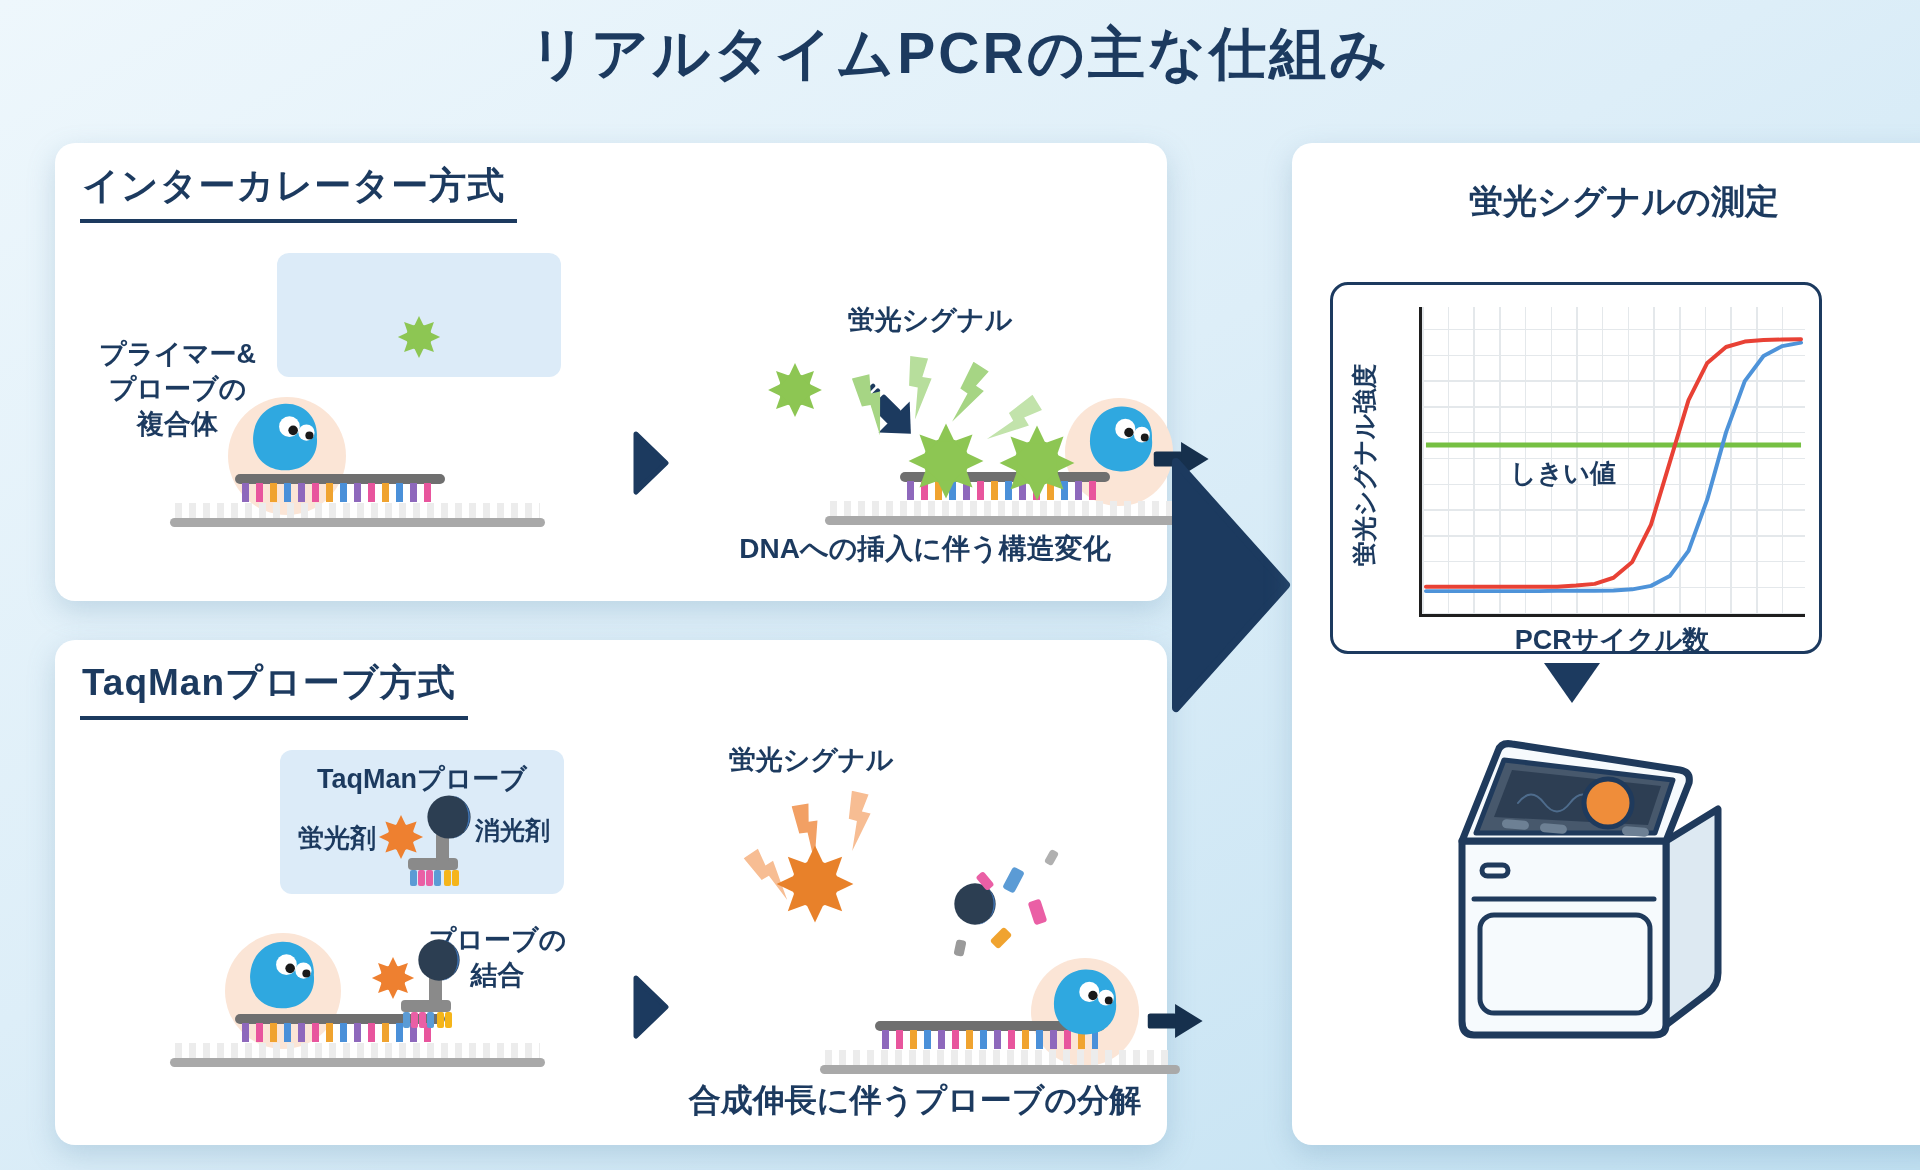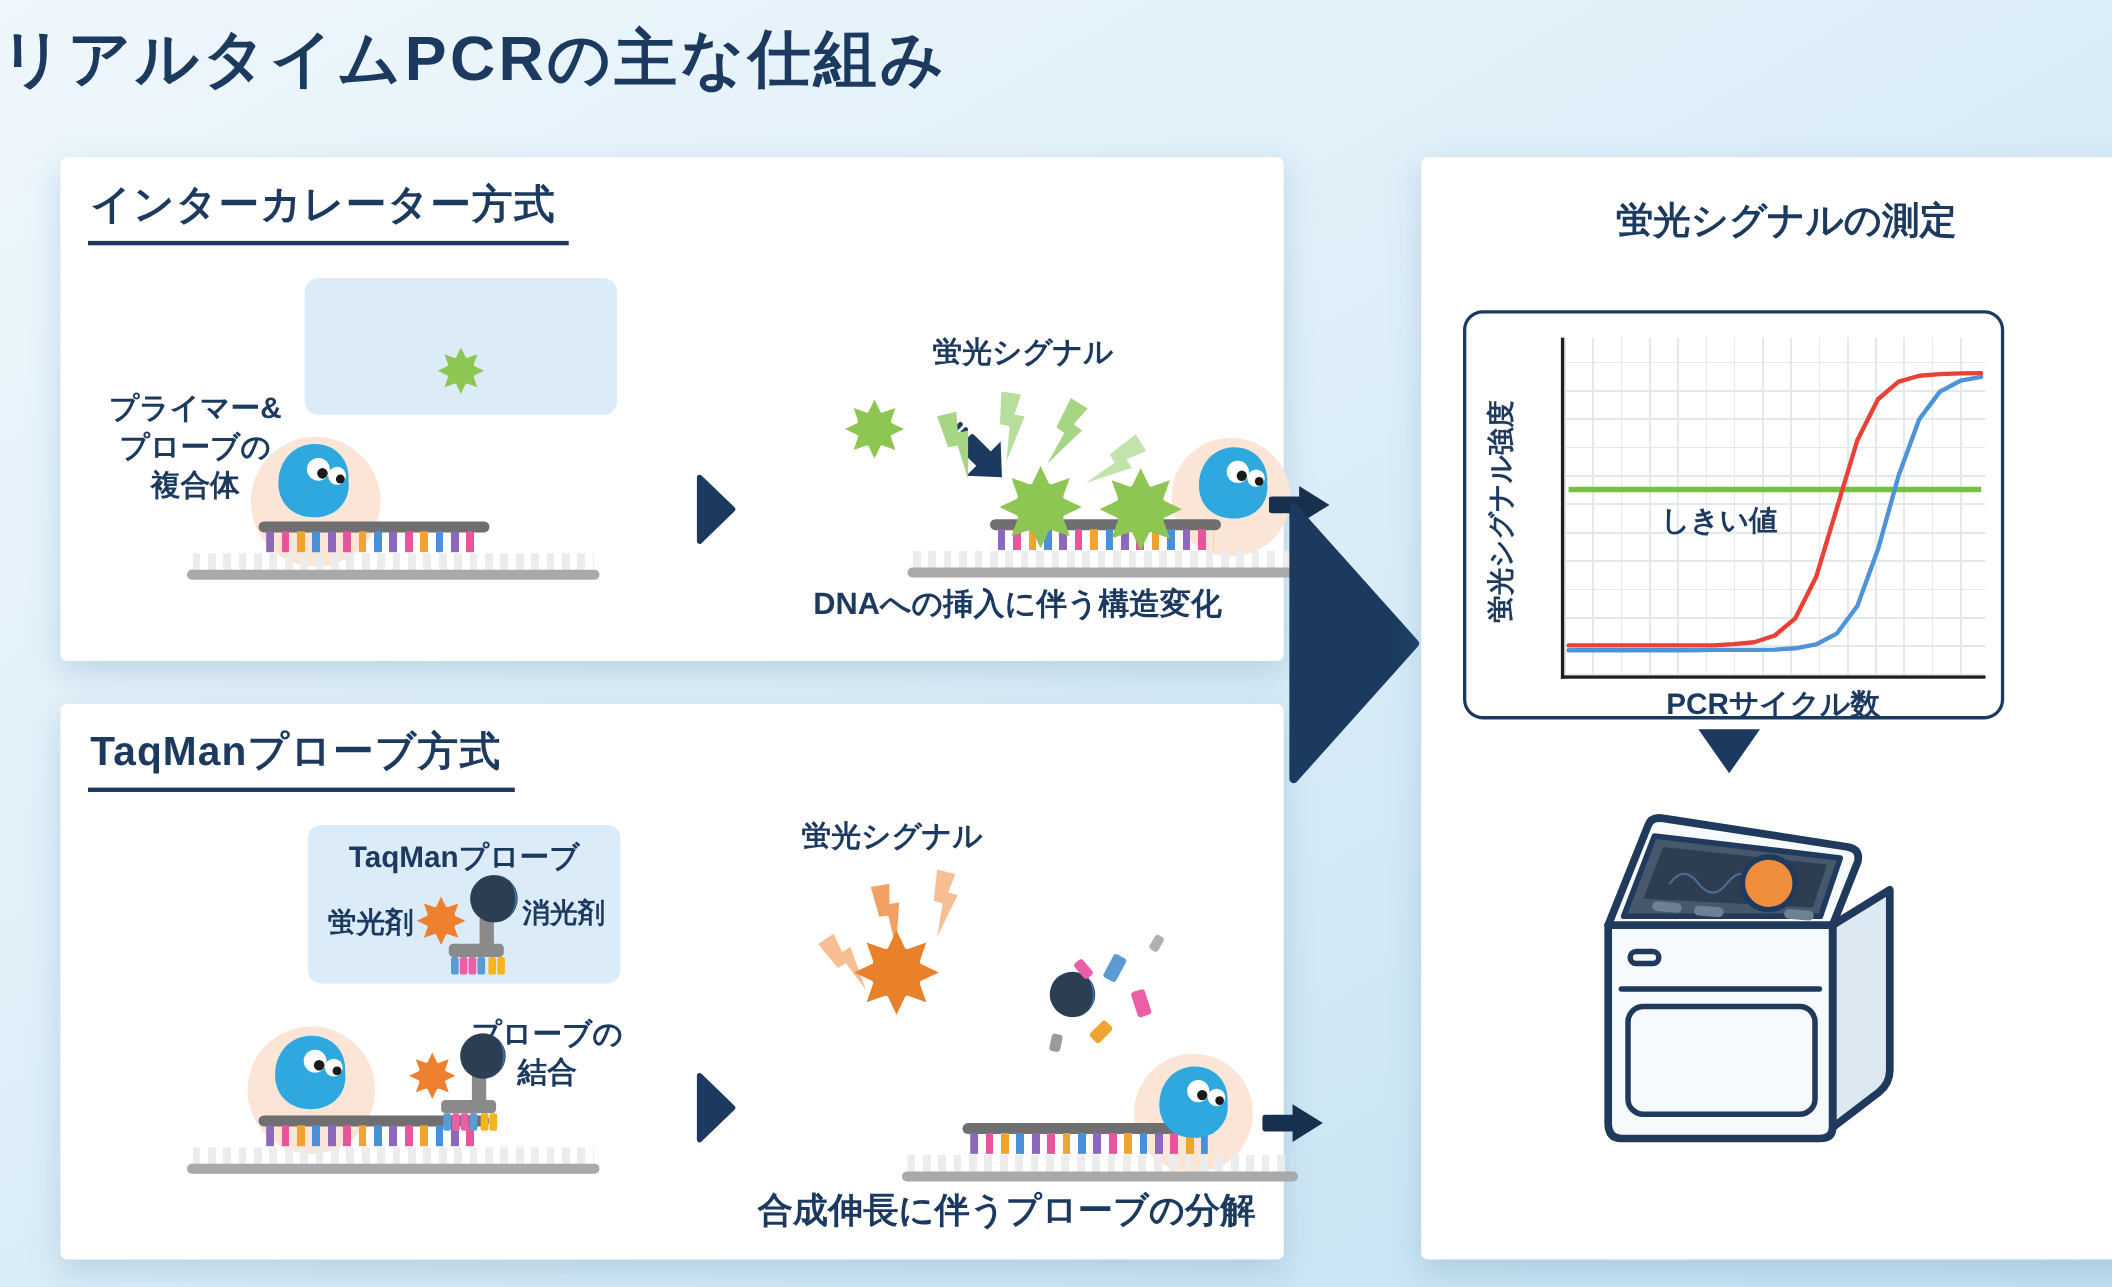--- a/index.html
+++ b/index.html
@@ -5,23 +5,23 @@
   :root{
     --navy:#1c3a5f; --green:#8dc653; --thgreen:#76c043; --boltgreen:#abd78d;
     --orange:#e8812a; --boltorange:#f5ab77; --peach:#fbe5d6; --polyblue:#2fa8e0;
     --boxblue:#dcebf8; --dnagray:#a9a9a9;
   }
   *{margin:0;padding:0;box-sizing:border-box}
   html,body{width:1920px;height:1170px;overflow:hidden}
   body{font-family:"Liberation Sans","DejaVu Sans",sans-serif;}
   .canvas{position:relative;width:1920px;height:1170px;
     background:linear-gradient(150deg,#eef7fc 0%,#ddeef8 45%,#c2e1f2 100%);}
-  .title{position:absolute;left:0;right:0;top:16px;
+  .title{position:absolute;left:0;right:0;top:16px;text-align:center;
     font-size:57px;font-weight:900;color:var(--navy);letter-spacing:3px}
-  .panel{position:absolute;background:#ffffff;border-radius:6px;
+  .panel{position:absolute;background:#ffffff;border-radius:20px;
     box-shadow:0 10px 28px rgba(97,145,177,.28)}
   .h2{position:absolute;display:inline-block;font-weight:800;color:var(--navy);
     font-size:37px;letter-spacing:1px;border-bottom:4px solid var(--navy);
     padding:0 12px 8px 2px;white-space:nowrap}
   .lbl{position:absolute;font-weight:800;color:var(--navy);text-align:center;line-height:1.3}
   .tagbox{position:absolute;background:var(--boxblue);border-radius:12px}
   .icon{position:absolute}
   .icon svg{display:block;width:100%;height:100%}
   .peach{position:absolute;border-radius:50%;background:var(--peach)}
   .scene{position:absolute}
@@ -100,21 +100,21 @@
     <div class="h2" style="left:25px;top:18px">インターカレーター方式</div>
 
     <div class="tagbox" style="left:222px;top:110px;width:284px;height:124px">
       <span class="icon" style="left:120px;top:62px;width:44px;height:44px;color:var(--green)">
           <svg viewBox="0 0 100 100">
             <use href="#sym-sun"></use>
           </svg>
         </span>
     </div>
 
-    <div class="lbl" style="left:5px;top:211px;width:235px;font-size:27px">
+    <div class="lbl" style="left:5px;top:194px;width:235px;font-size:27px">
       <div>プライマー&amp;</div>
       <div>プローブの</div>
       <div>複合体</div>
     </div>
 
     <div class="scene" style="left:105px;top:252px;width:390px;height:135px">
       <div class="peach" style="left:68px;top:2px;width:118px;height:118px"></div>
       <div class="dna" style="left:10px;top:80px;width:375px;height:52px">
         <div class="teeth-up"></div>
           <div class="rail"></div>

